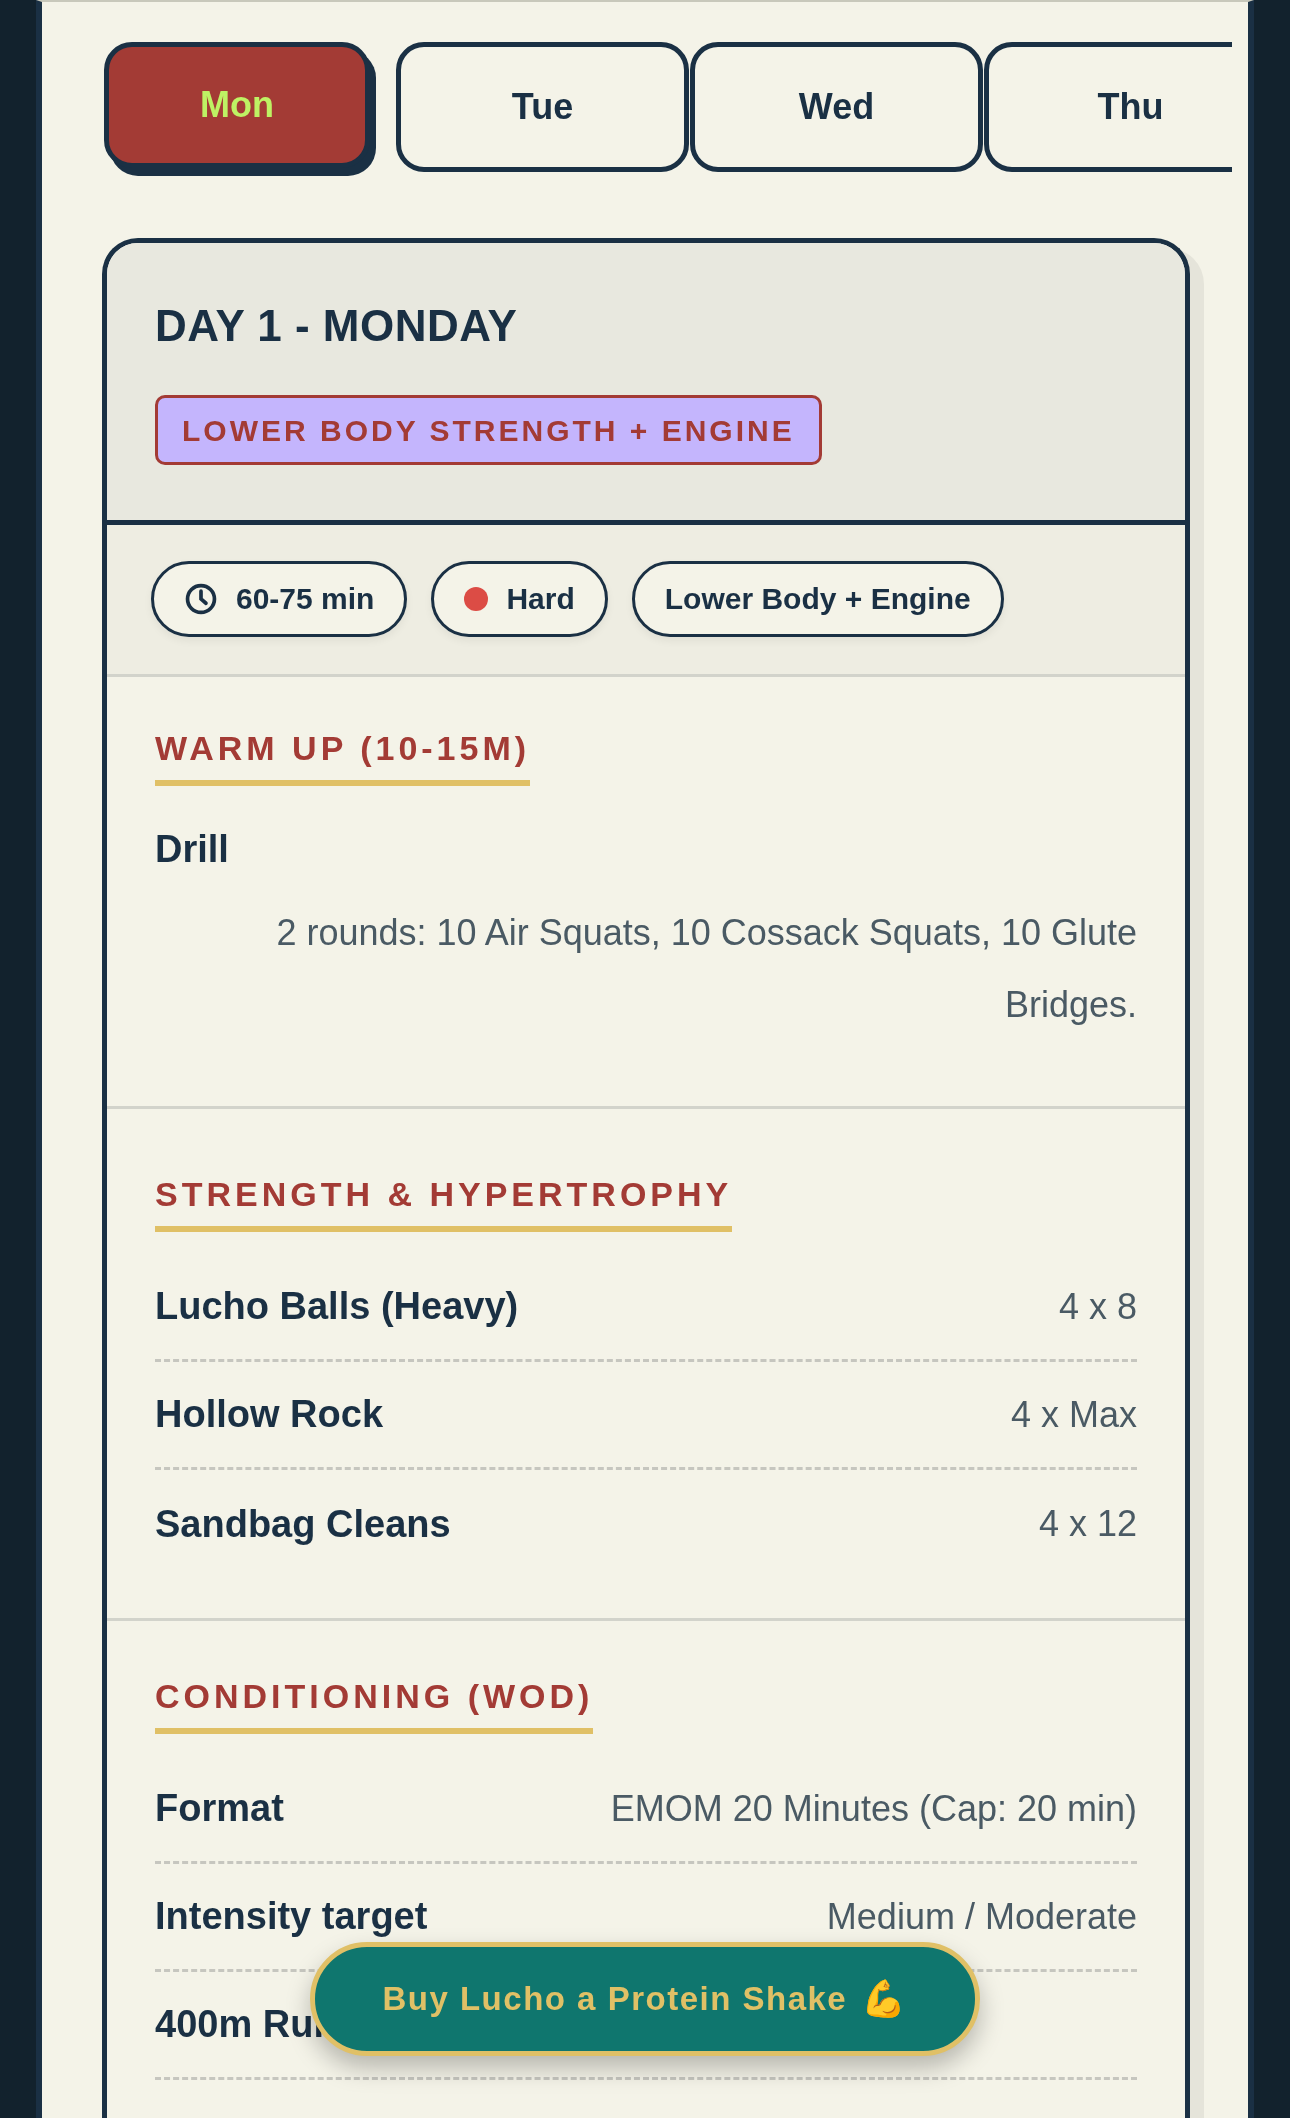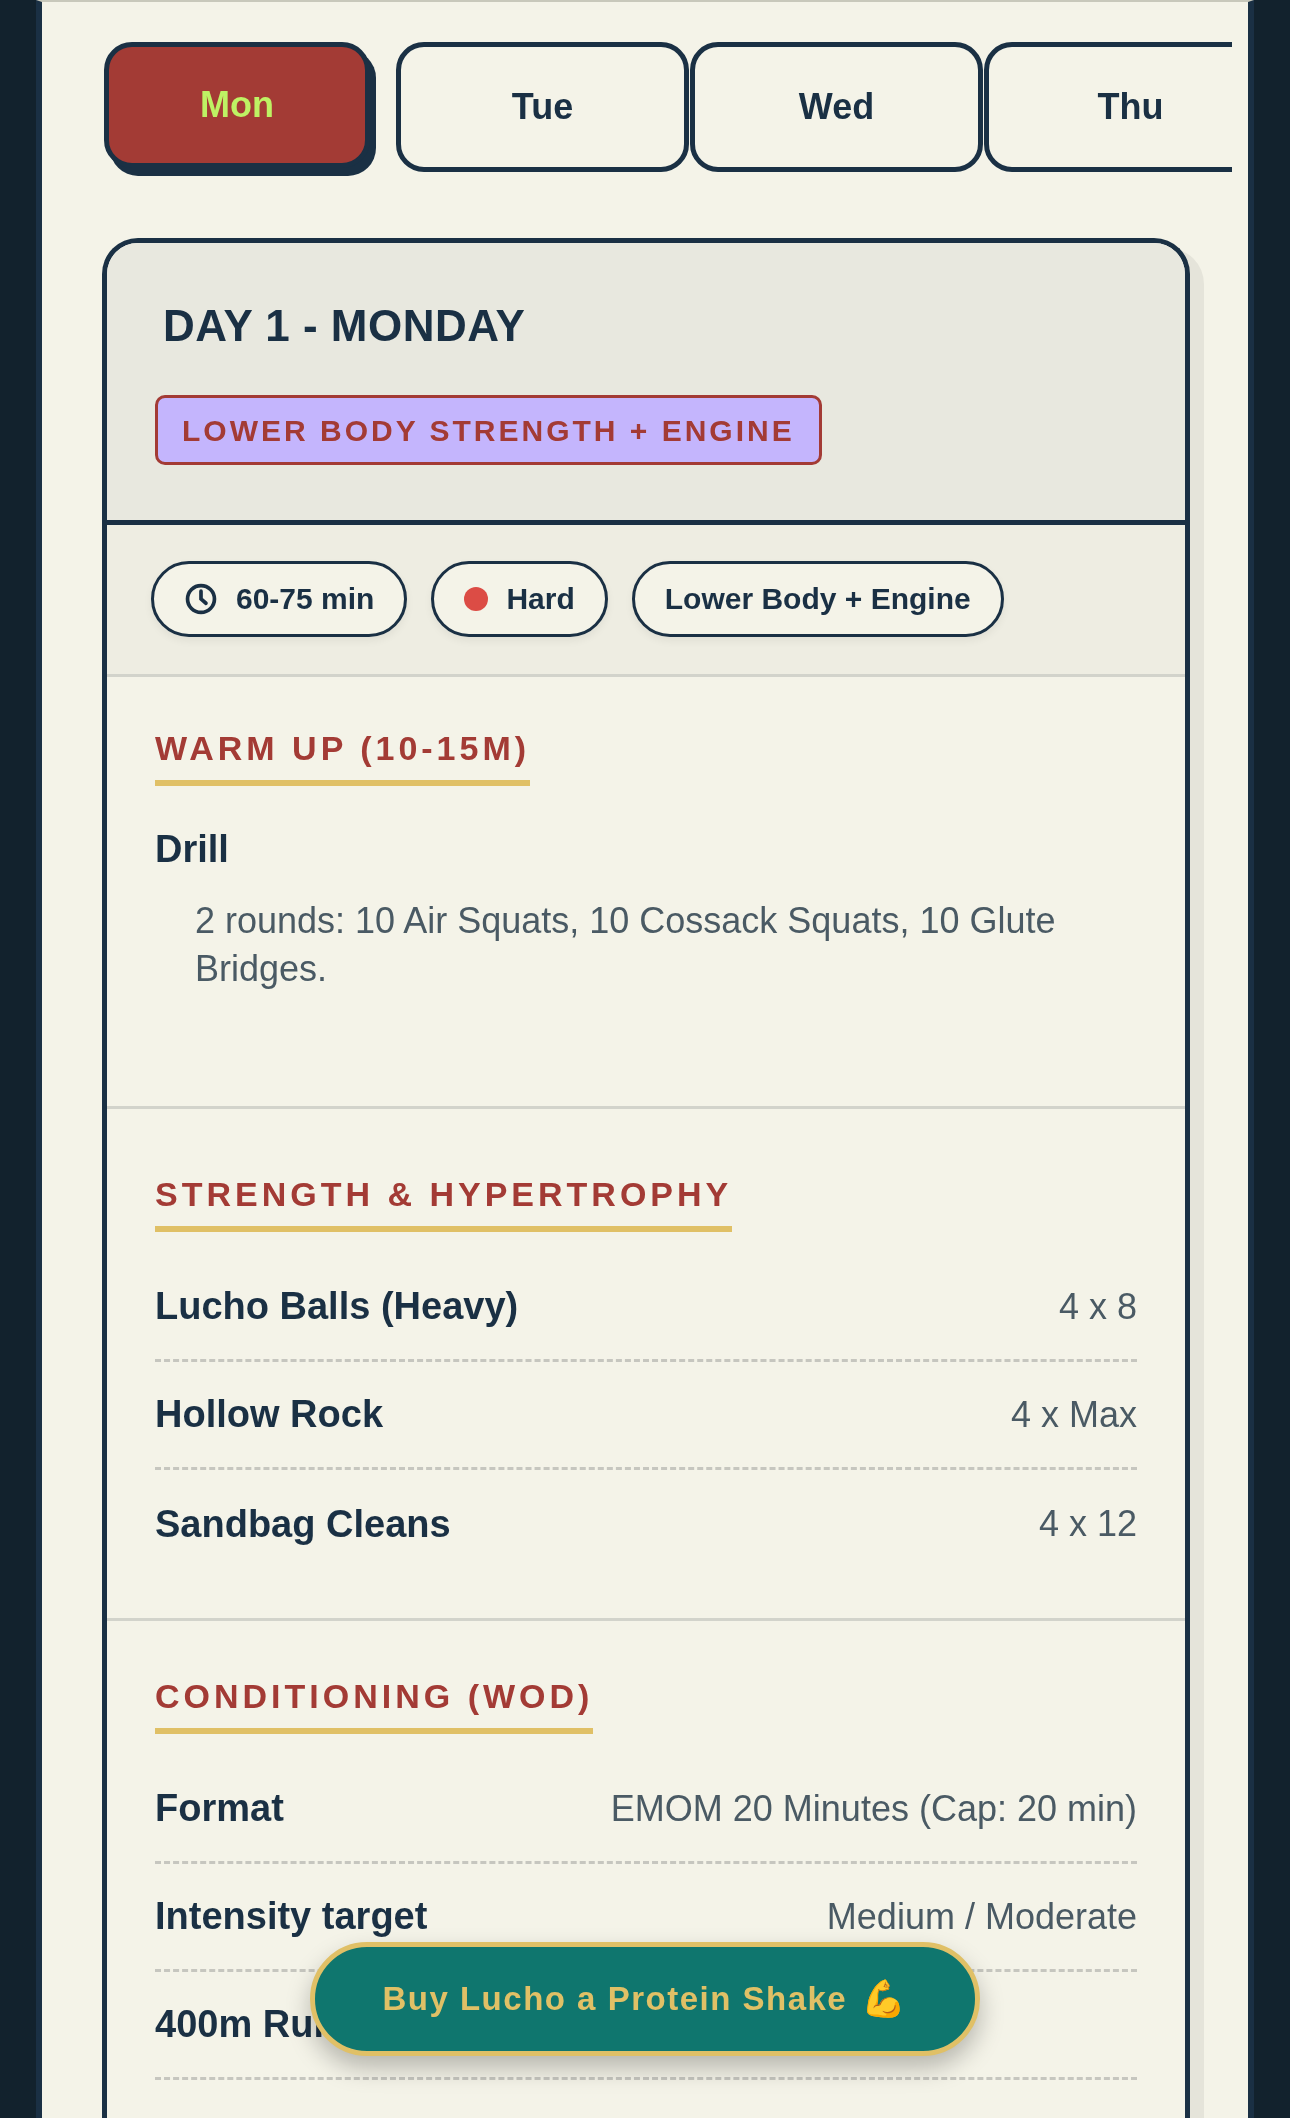--- a/index.html
+++ b/index.html
@@ -39,21 +39,21 @@
     border-radius: 36px 36px 0 0;
     background: #f4f3e8;
     box-shadow: 14px 10px 0 rgba(0,0,0,0.06);
     overflow: hidden;
   }
   .card-header {
     height: 282px; background: #e8e8df;
     border-bottom: 5px solid #1a3044;
     padding: 58px 0 0 48px;
   }
-  .day-title { font-size: 44px; font-weight: bold; color: #1a3044; letter-spacing: 0.5px; margin-left: 8px; }
+  .day-title { font-size: 44px; font-weight: bold; color: #1a3044; letter-spacing: 0.5px; }
   .focus-badge {
     display: inline-block; margin-top: 44px;
     border: 3px solid #a33b35; border-radius: 10px;
     background: #c4b5fd; color: #a33b35;
     font-weight: bold; font-size: 30px; letter-spacing: 3px;
     padding: 16px 24px 14px 24px;
   }
   .chips-row {
     height: 152px; background: #eeede2;
     border-bottom: 3px solid #d2d3cb;
@@ -69,21 +69,21 @@
   }
   .chip .clock { width: 34px; height: 34px; margin-right: 18px; }
   .chip .dot { width: 24px; height: 24px; border-radius: 50%; background: #dc4c45; margin-right: 18px; }
   .section { padding: 0 48px; border-bottom: 3px solid #d2d3cb; }
   .sec-title {
     display: inline-block; color: #a33b35; font-weight: bold;
     font-size: 34px; letter-spacing: 4px;
     padding-bottom: 12px; border-bottom: 6px solid #e0c066;
   }
   .drill-label { font-size: 38px; color: #1a3044; font-weight: bold; }
-  .drill-text { font-size: 36px; color: #4a5a64; line-height: 48px; padding-left: 40px; }
+  .drill-text { font-size: 36px; color: #4a5a64; text-align: right; line-height: 72px; padding-left: 40px; }
   .row {
     display: flex; justify-content: space-between; align-items: center;
     height: 108px; border-bottom: 3px dashed #c6c6bf;
   }
   .row:last-child { border-bottom: none; }
   .row .name { font-size: 38px; color: #1a3044; font-weight: bold; }
   .row .val { font-size: 36px; color: #4a5a64; }
   .cta {
     position: absolute; left: 310px; top: 1940px; width: 670px; height: 114px;
     border: 5px solid #e0c066; border-radius: 57px;

